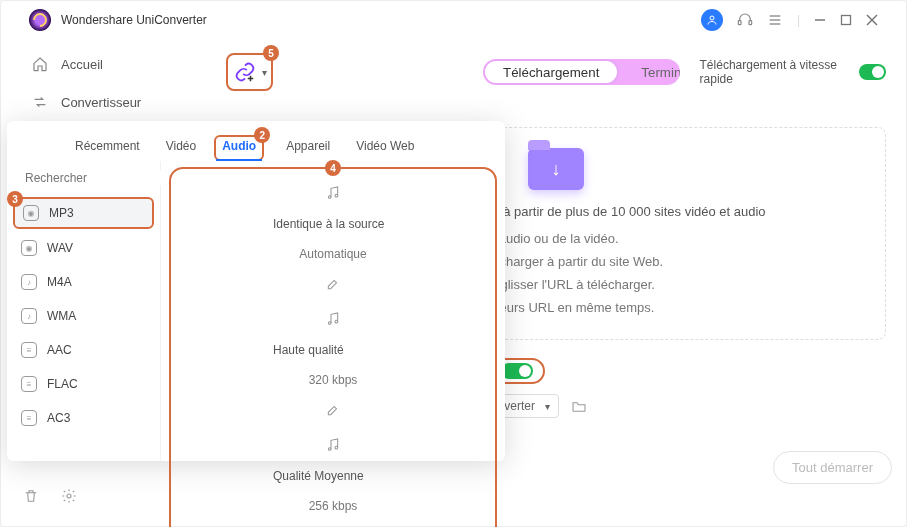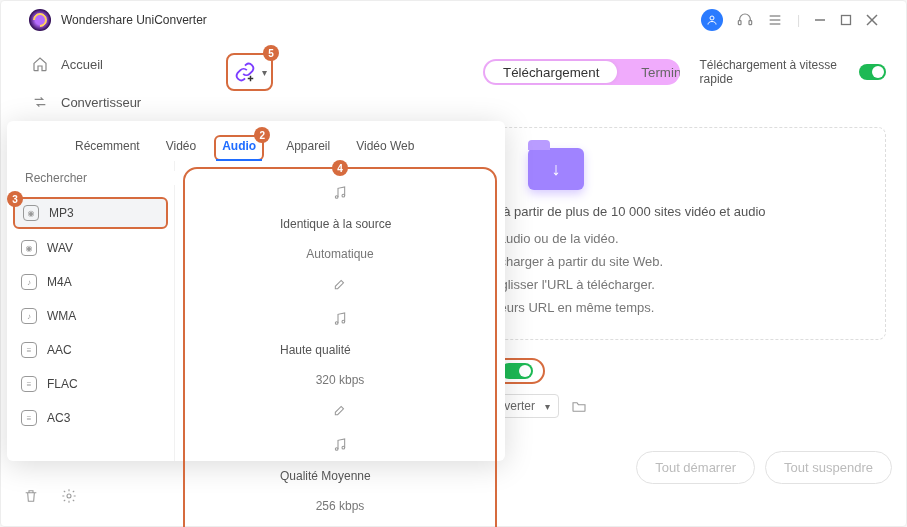--- a/index.html
+++ b/index.html
@@ -54,21 +54,21 @@
       background:#fff; border-radius:6px; box-shadow: 0 4px 30px rgba(0,0,0,0.15);
       display:flex; flex-direction:column;
     }
     .tab-row{ display:flex; gap:4px; padding:14px 16px 0 16px; font-size:12px;}
     .tab{ padding:4px 4px 8px; color:#555; position:relative;margin-left:48px;}
     .tab.active{ color:#1f6cff; font-weight:600;}
     .tab.boxed{ border:2px solid #d66b3e; border-radius:6px; padding:2px 6px 4px;}
     .tab.active::after{ content:""; position:absolute; left:0; right:0; bottom:-2px; height:2px; background:#1f6cff; }
     .badge2{ top:-10px; right:-8px;}
     .panel-body{ display:flex; flex:1; min-height:0;}
-    .panel-left{ width:168px; border-right:1px solid #f1f1f1; display:flex; flex-direction:column;}
+    .panel-left{ width:154px; border-right:1px solid #f1f1f1; display:flex; flex-direction:column;}
     .search-row{ display:flex; gap:6px; align-items:center; margin:10px 12px; font-size:12px; color:#aaa;}
     .search-row input{ border:none; outline:none; flex:1; font-size:12px; }
     .fmt-item{ display:flex; align-items:center; gap:10px; padding:9px 14px; font-size:12px; color:#444;}
     .fmt-item.active{ background:#f3f4f6; border:2px solid #d66b3e; border-radius:6px; margin:2px 6px; padding:6px 8px; position:relative;}
     .fi-icon{ width:16px; height:16px; border:1.4px solid #999; border-radius:4px; display:inline-flex; align-items:center; justify-content:center; font-size:8px; color:#999;}
     .panel-right{ flex:1; padding:6px 8px;}
     .q-list{ border:2px solid #d66b3e; border-radius:14px; padding:6px 4px 28px; position:relative;}
     .q-row{ display:flex; align-items:center; gap:16px; padding:10px 12px; font-size:12px; color:#555;flex-direction:column;}
     .q-row.top{ border-top:none;}
     .q-ic{ color:#999;}
@@ -224,21 +224,20 @@
             <span>G:\Wondershare UniConverter</span>
             <span class="chev">▾</span>
           </span>
           <span>
               <svg width="16" height="16" viewBox="0 0 24 24" fill="none" stroke="#999" stroke-width="1.6">
                 <path d="M3 7h6l2 3h10v9a1 1 0 0 1-1 1H4a1 1 0 0 1-1-1z"></path>
               </svg>
             </span>
           <div class="big-btns area6">
             <button class="big-btn">Tout démarrer</button>
-            <button class="big-btn">Tout suspendre</button>
           </div>
         </div>
       </div>
     </div>
   </div>
 
   <div class="format-panel">
     <div class="tab-row">
       <span class="tab">Récemment</span>
       <span class="tab" style="margin-left:14px">Vidéo</span>

